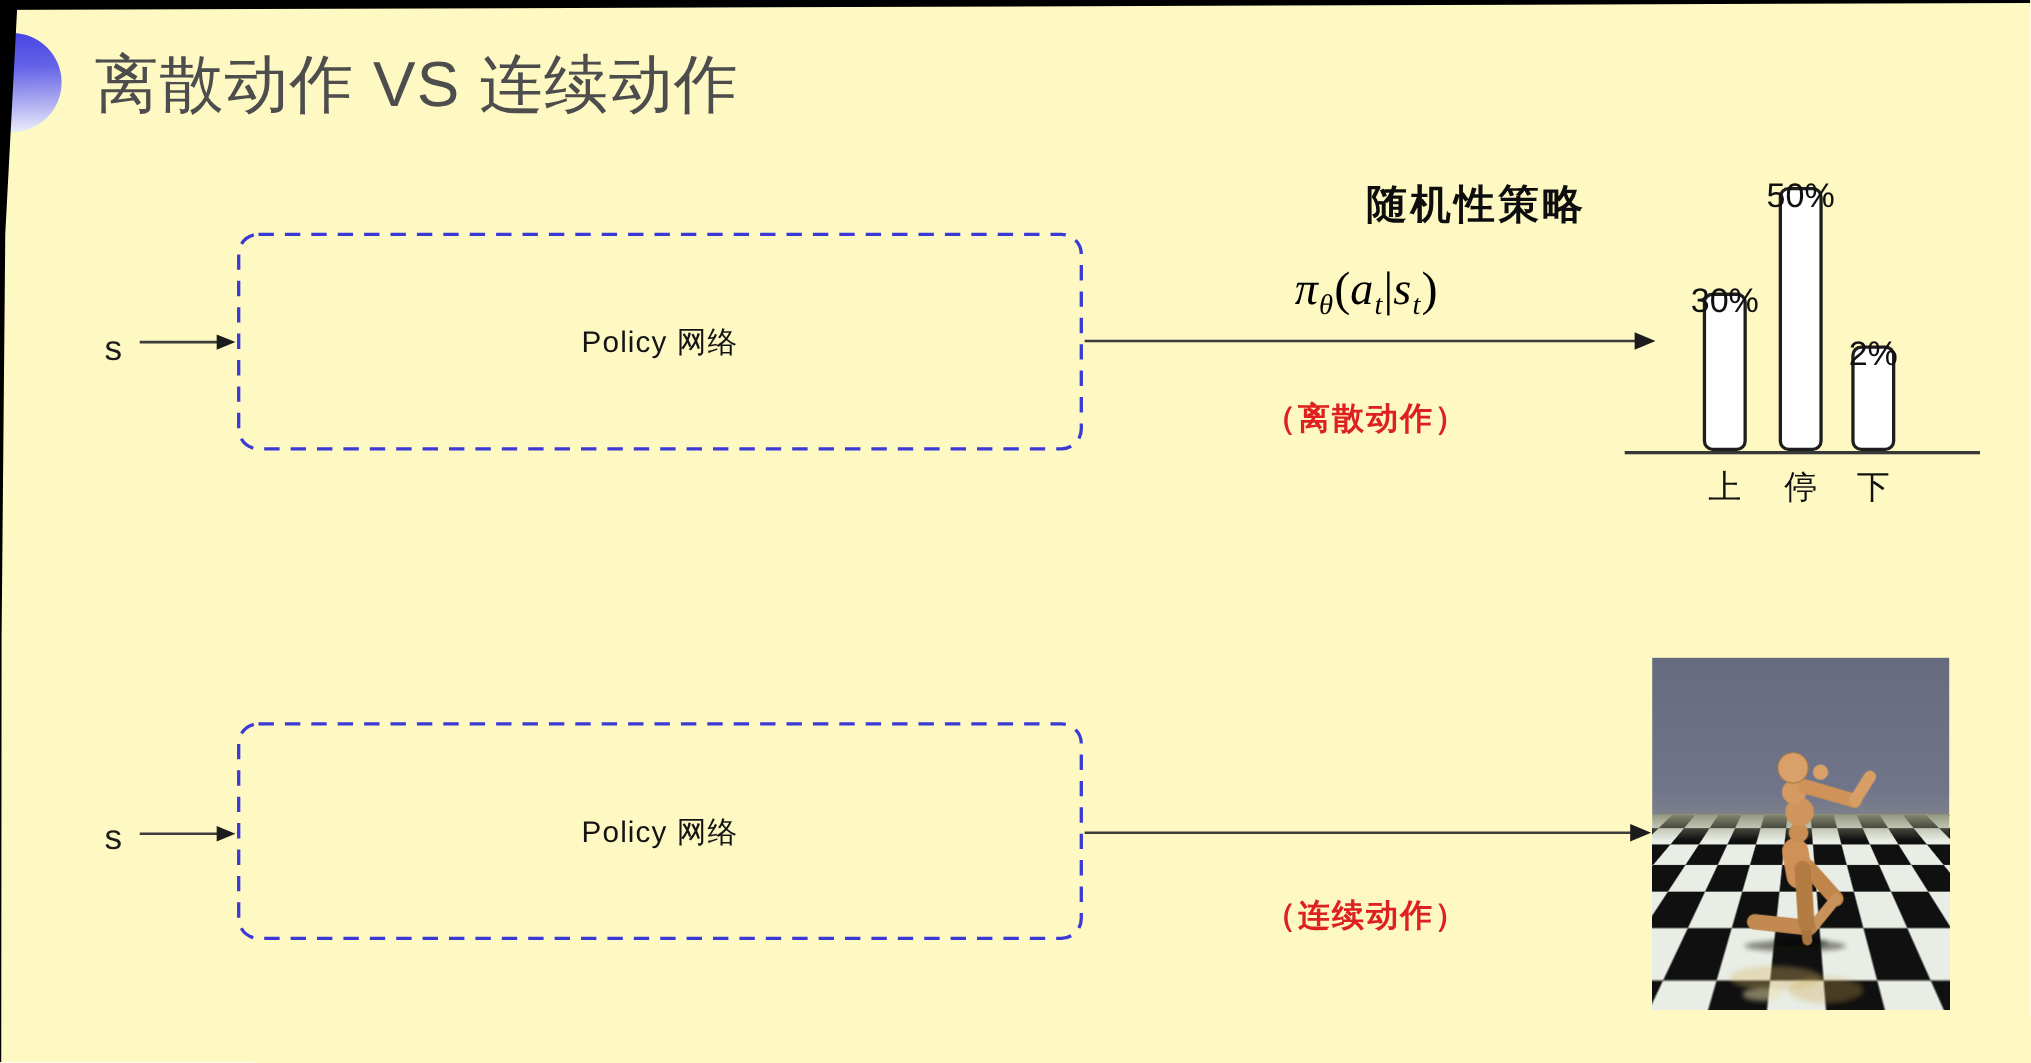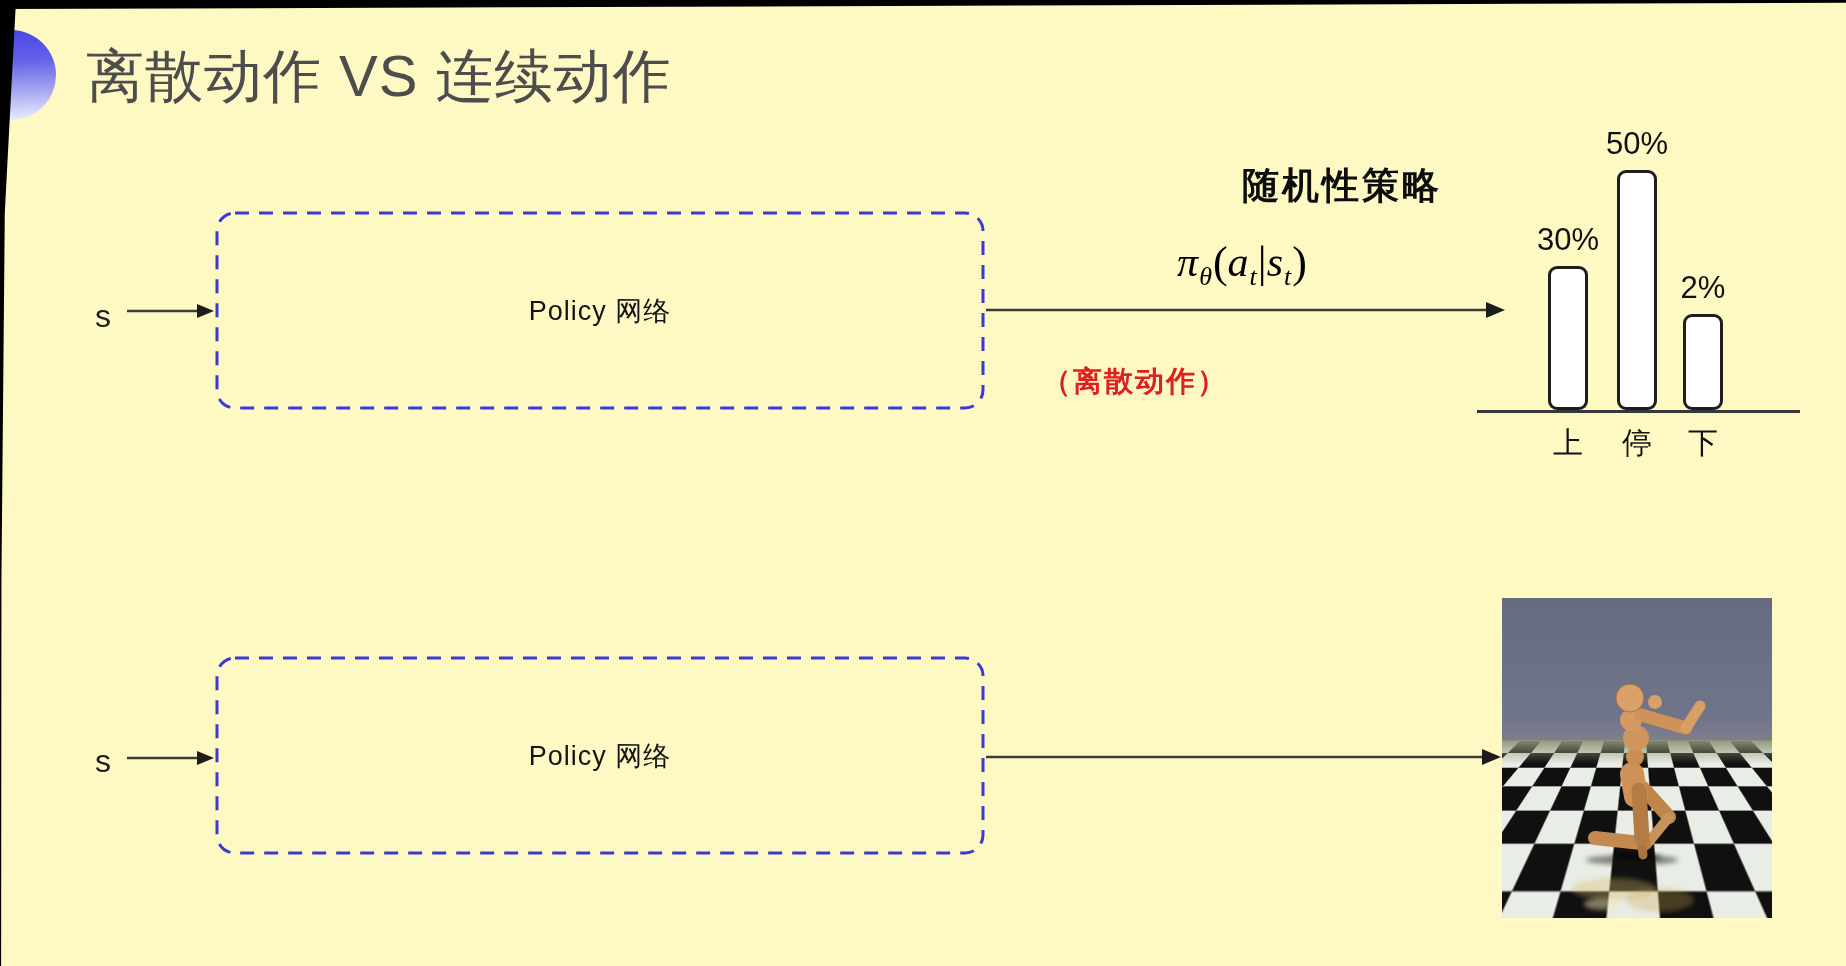--- a/index.html
+++ b/index.html
@@ -28,29 +28,29 @@
   .box-label{position:absolute;inset:0;display:flex;align-items:center;justify-content:center;
              font-size:27px;color:#141414;letter-spacing:1px;}
 
   .policy-name{position:absolute;left:1042px;width:400px;text-align:right;font-size:37px;
                line-height:40px;font-weight:700;color:#0d0d0d;letter-spacing:3px;white-space:nowrap;}
   .formula{position:absolute;left:1042px;width:400px;text-align:center;
            font-family:"Liberation Serif","DejaVu Serif",serif;font-style:italic;
            font-size:42px;line-height:63px;color:#000;}
   .formula .sub{font-size:26px;position:relative;top:9px;margin:0 1px;}
   .formula .pr{font-style:normal;font-size:44px;position:relative;top:1px;}
-  .action-note{position:absolute;left:1042px;width:400px;text-align:left;font-size:29px;
+  .action-note{position:absolute;left:1042px;width:400px;text-align:center;font-size:29px;
                line-height:34px;font-weight:700;color:#dd2020;letter-spacing:2px;white-space:nowrap;}
 
   
   #bar-chart{position:absolute;left:1477px;top:105px;width:323px;height:360px;}
   .axis-line{position:absolute;top:305px;left:0;width:323px;height:3px;background:#383838;}
   .bar{position:absolute;width:40px;background:#fff;border:3px solid #1e1e1e;border-radius:9px;
        box-sizing:border-box;}
-  .bar-value{position:absolute;width:80px;text-align:center;font-size:31px;font-weight:500;color:#101010;}
+  .bar-value{position:absolute;width:80px;text-align:center;font-size:31px;font-weight:500;color:#101010;margin-top:34px;}
   .bar-cat{position:absolute;top:318px;width:80px;text-align:center;font-size:30px;font-weight:500;color:#101010;}
 
   
   .robot-scene{position:absolute;left:1502px;top:598px;width:270px;height:320px;overflow:hidden;
                background:linear-gradient(180deg,#666b80 0%,#71758a 38%,#7d808b 45%);}
   .scene-ground{position:absolute;top:142px;left:0;right:0;bottom:0;background:#8e9277;}
   .floor{position:absolute;top:143px;left:-465px;width:1200px;height:760px;
          background:conic-gradient(#101010 90deg,#e8ede5 90deg 180deg,#101010 180deg 270deg,#e8ede5 270deg);
          background-size:42px 42px;
          transform:perspective(190px) rotateX(59deg);transform-origin:50% 0;}
@@ -123,20 +123,21 @@
     <div class="box-label">Policy 网络</div>
   </div>
 
   <svg class="arrow" style="left:986px;top:746px" width="520" height="22">
     <line x1="0" y1="11" x2="498" y2="11"></line>
     <polygon points="496,3 515,11 496,19"></polygon>
   </svg>
 
 
 
+  <div class="action-note" style="top:816px">（连续动作）</div>
 
   <div class="robot-scene" title="humanoid robot running on checkerboard floor">
     <div class="scene-ground"></div>
     <div class="floor"></div>
     <div class="haze"></div>
     <svg class="robot-svg" width="270" height="320" viewBox="0 0 270 320">
       <defs>
         <filter id="b3" x="-50%" y="-50%" width="200%" height="200%">
           <feGaussianBlur stdDeviation="2.5"></feGaussianBlur>
         </filter>

